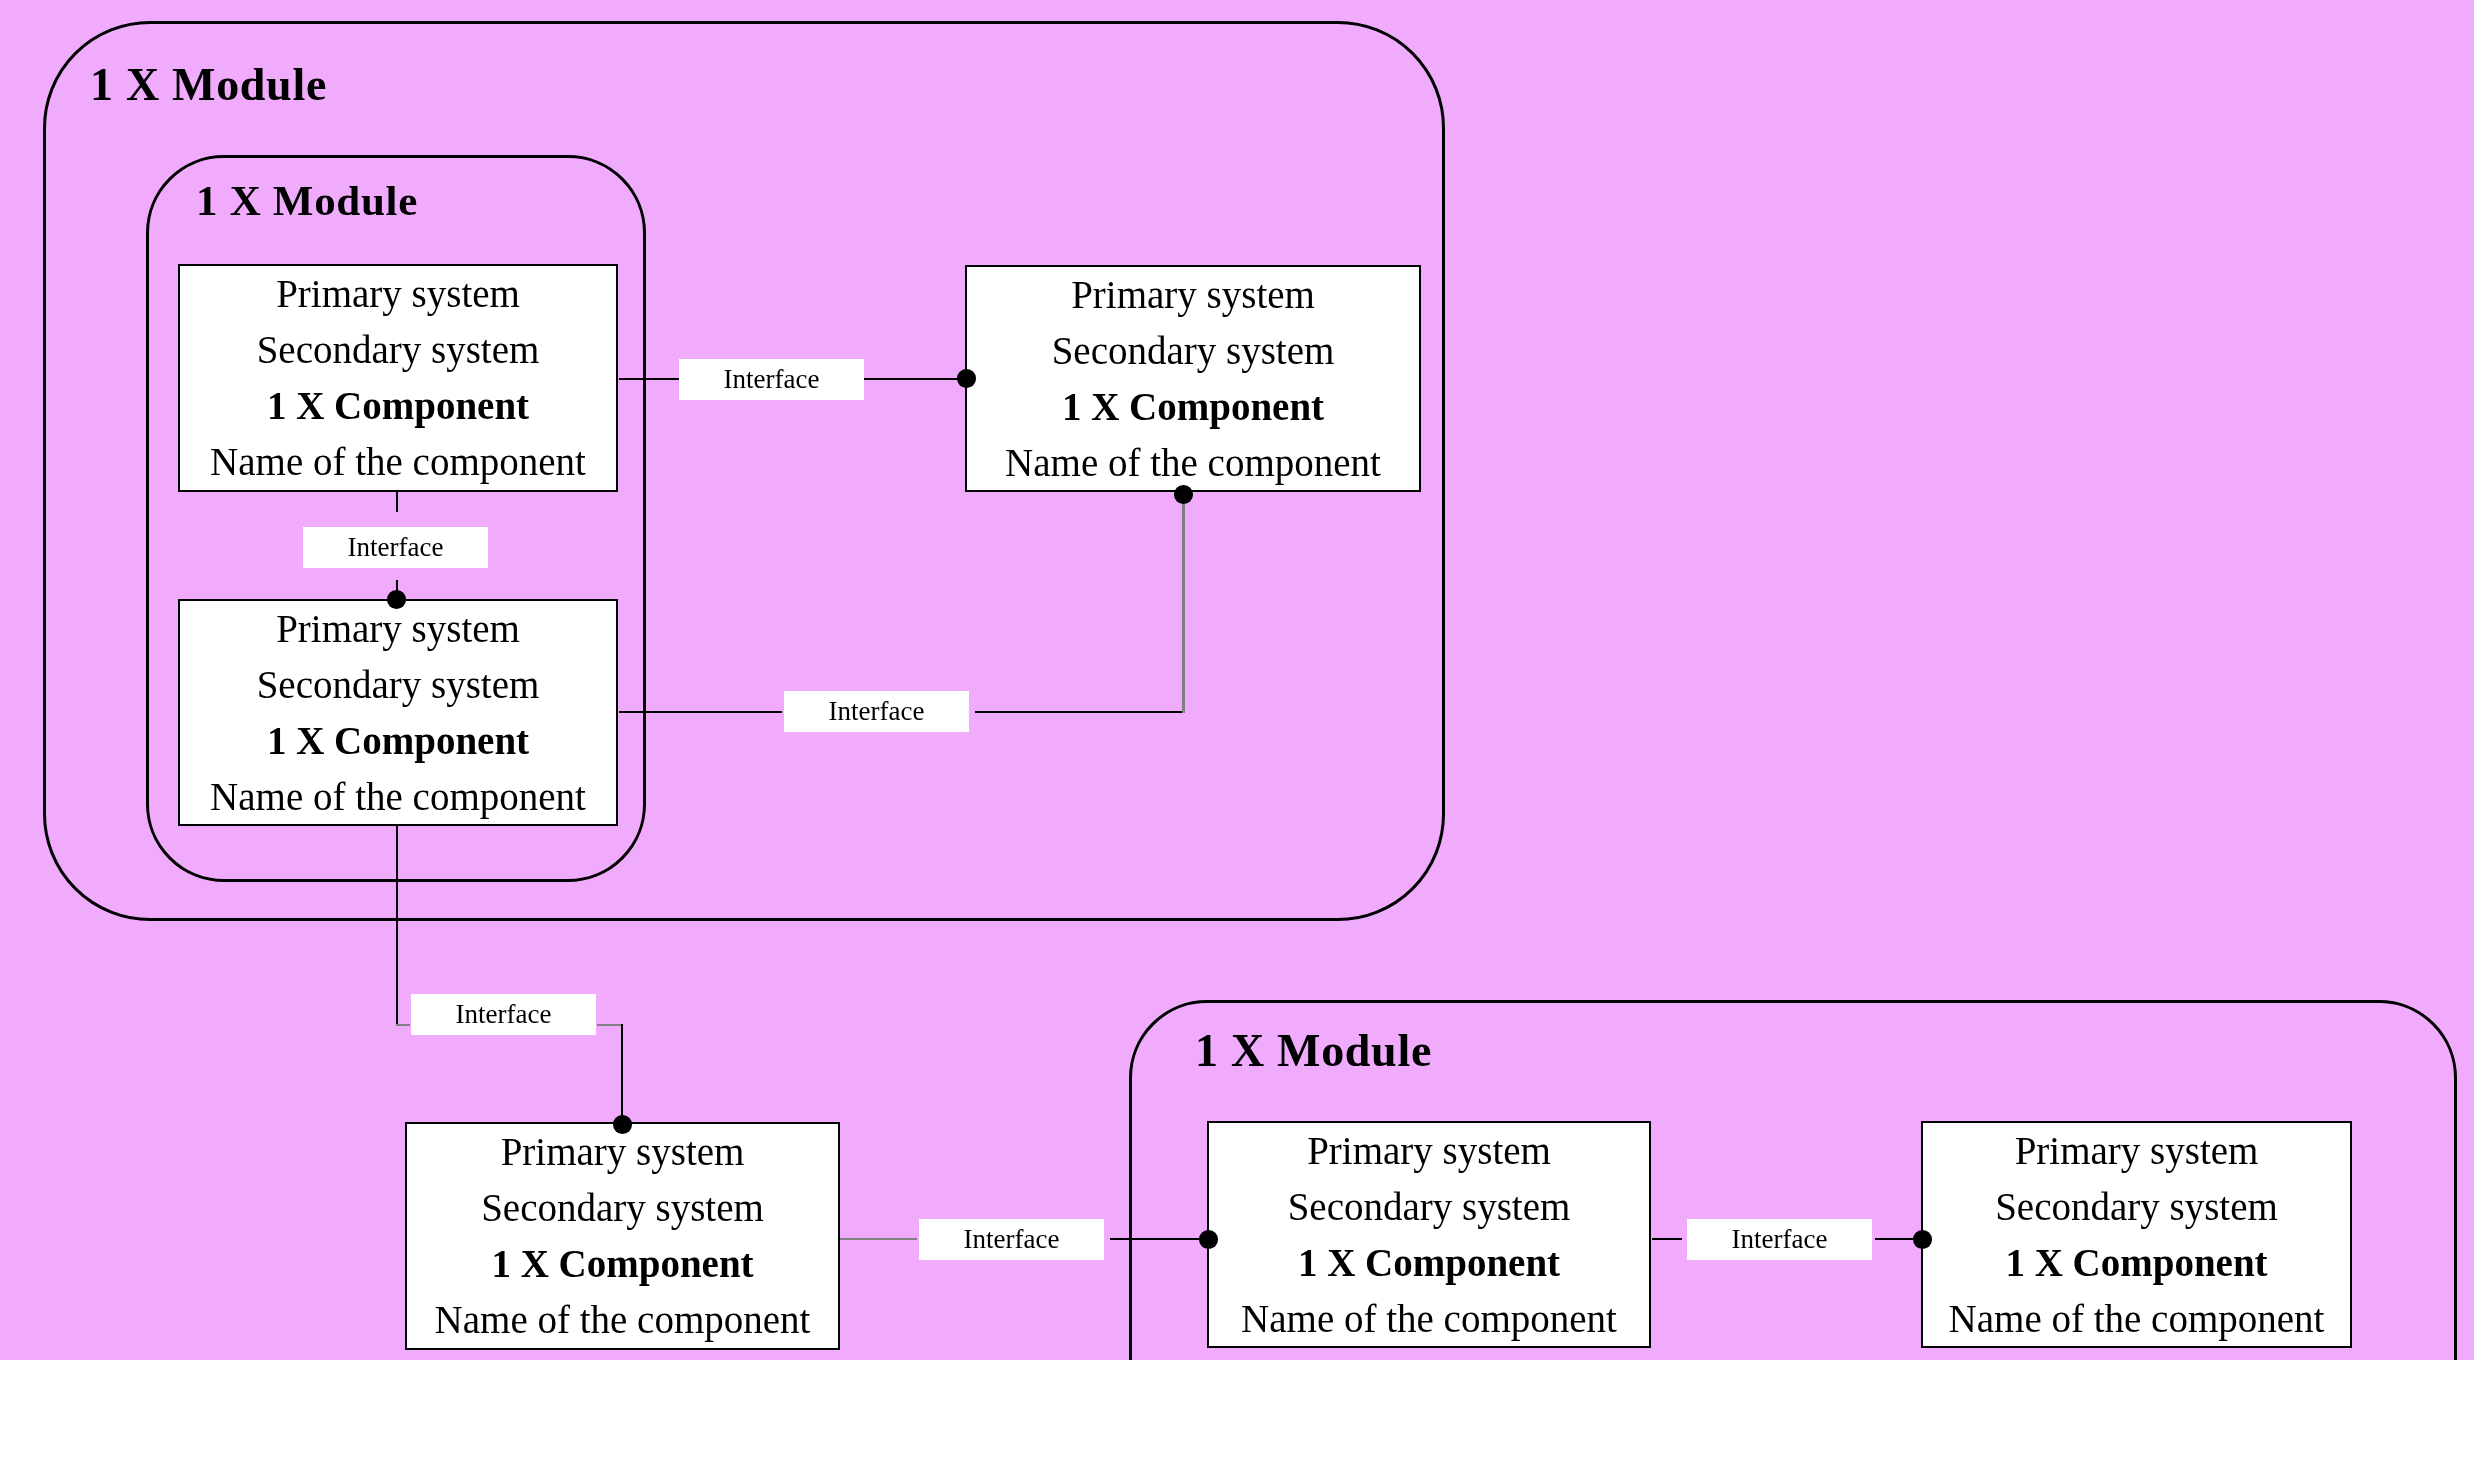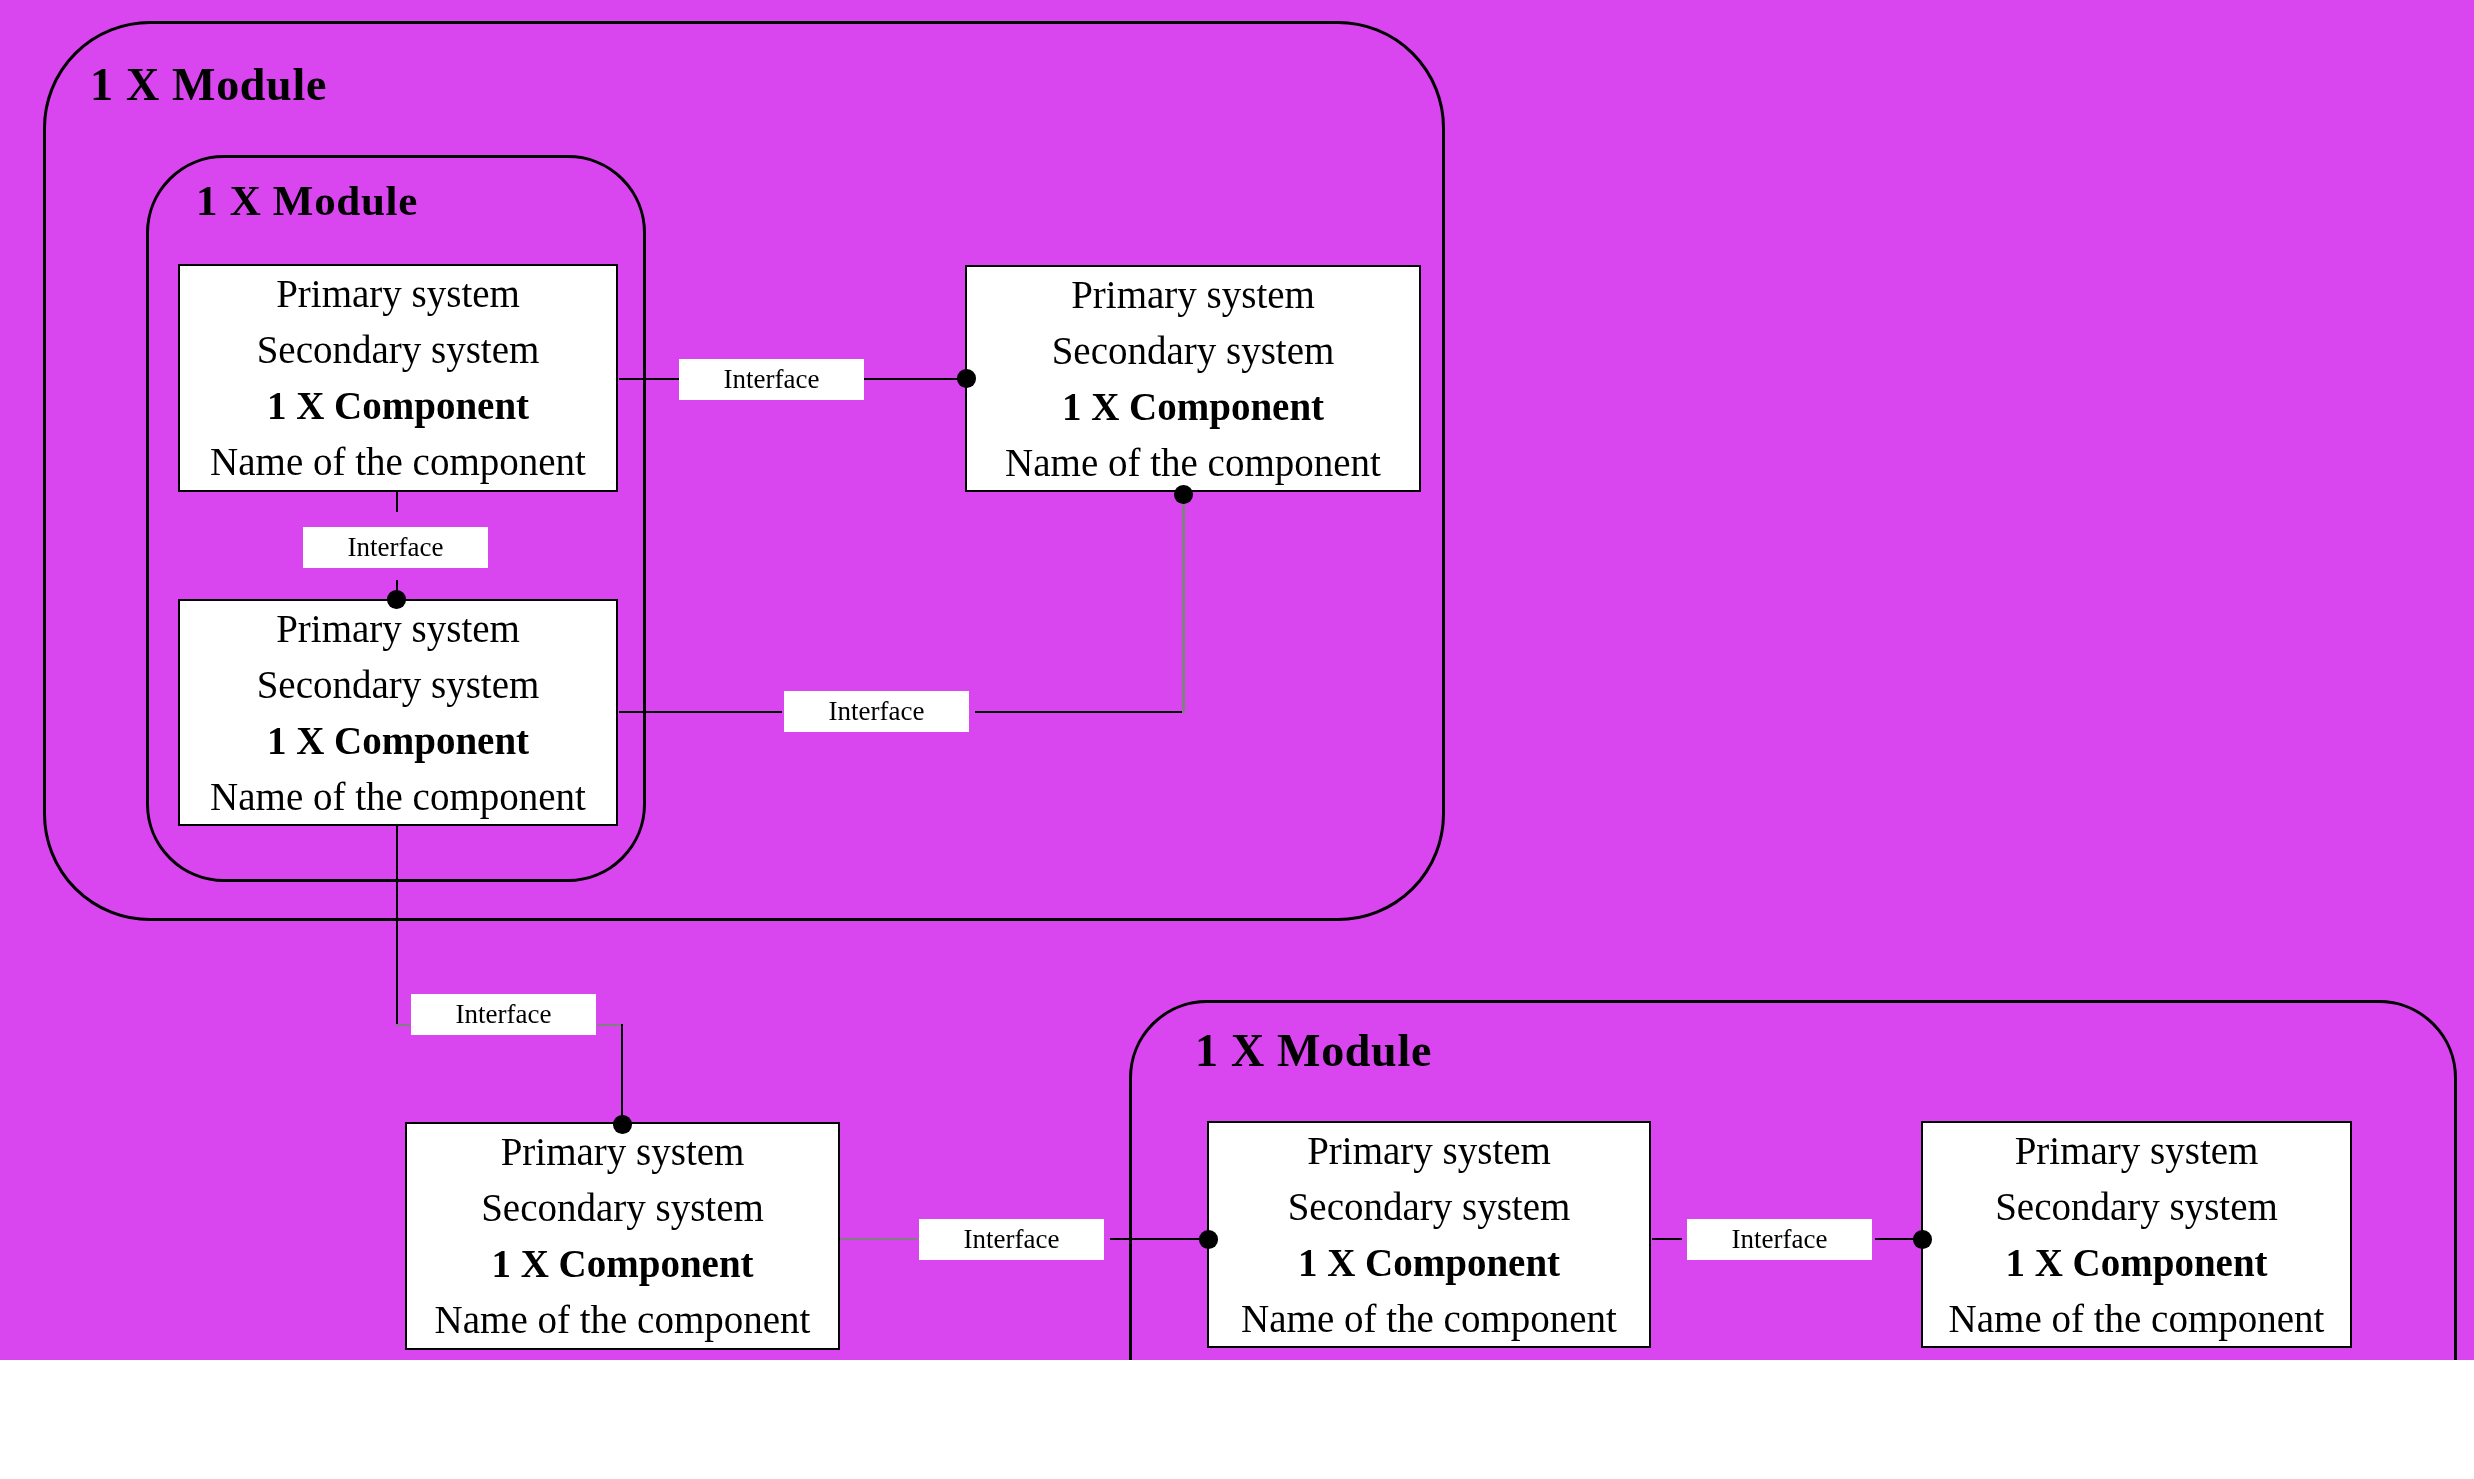--- a/index.html
+++ b/index.html
@@ -1,19 +1,19 @@
 <!DOCTYPE html>
 <html style="font-size:11.4px"><head>
 <meta charset="utf-8">
 <style>
   html,body{margin:0;padding:0;background:#ffffff;}
   #canvas{
     position:relative;
     width:2475px;height:1360px;
-    background:#d946ef;
+    background:#f0abfc;
     font-family:"Liberation Serif","DejaVu Serif",serif;
     color:#000000;
     overflow:hidden;
   }
   .module{
     position:absolute;
     border:3.6px solid #000000;
     background:transparent;
     box-sizing:border-box;
   }

